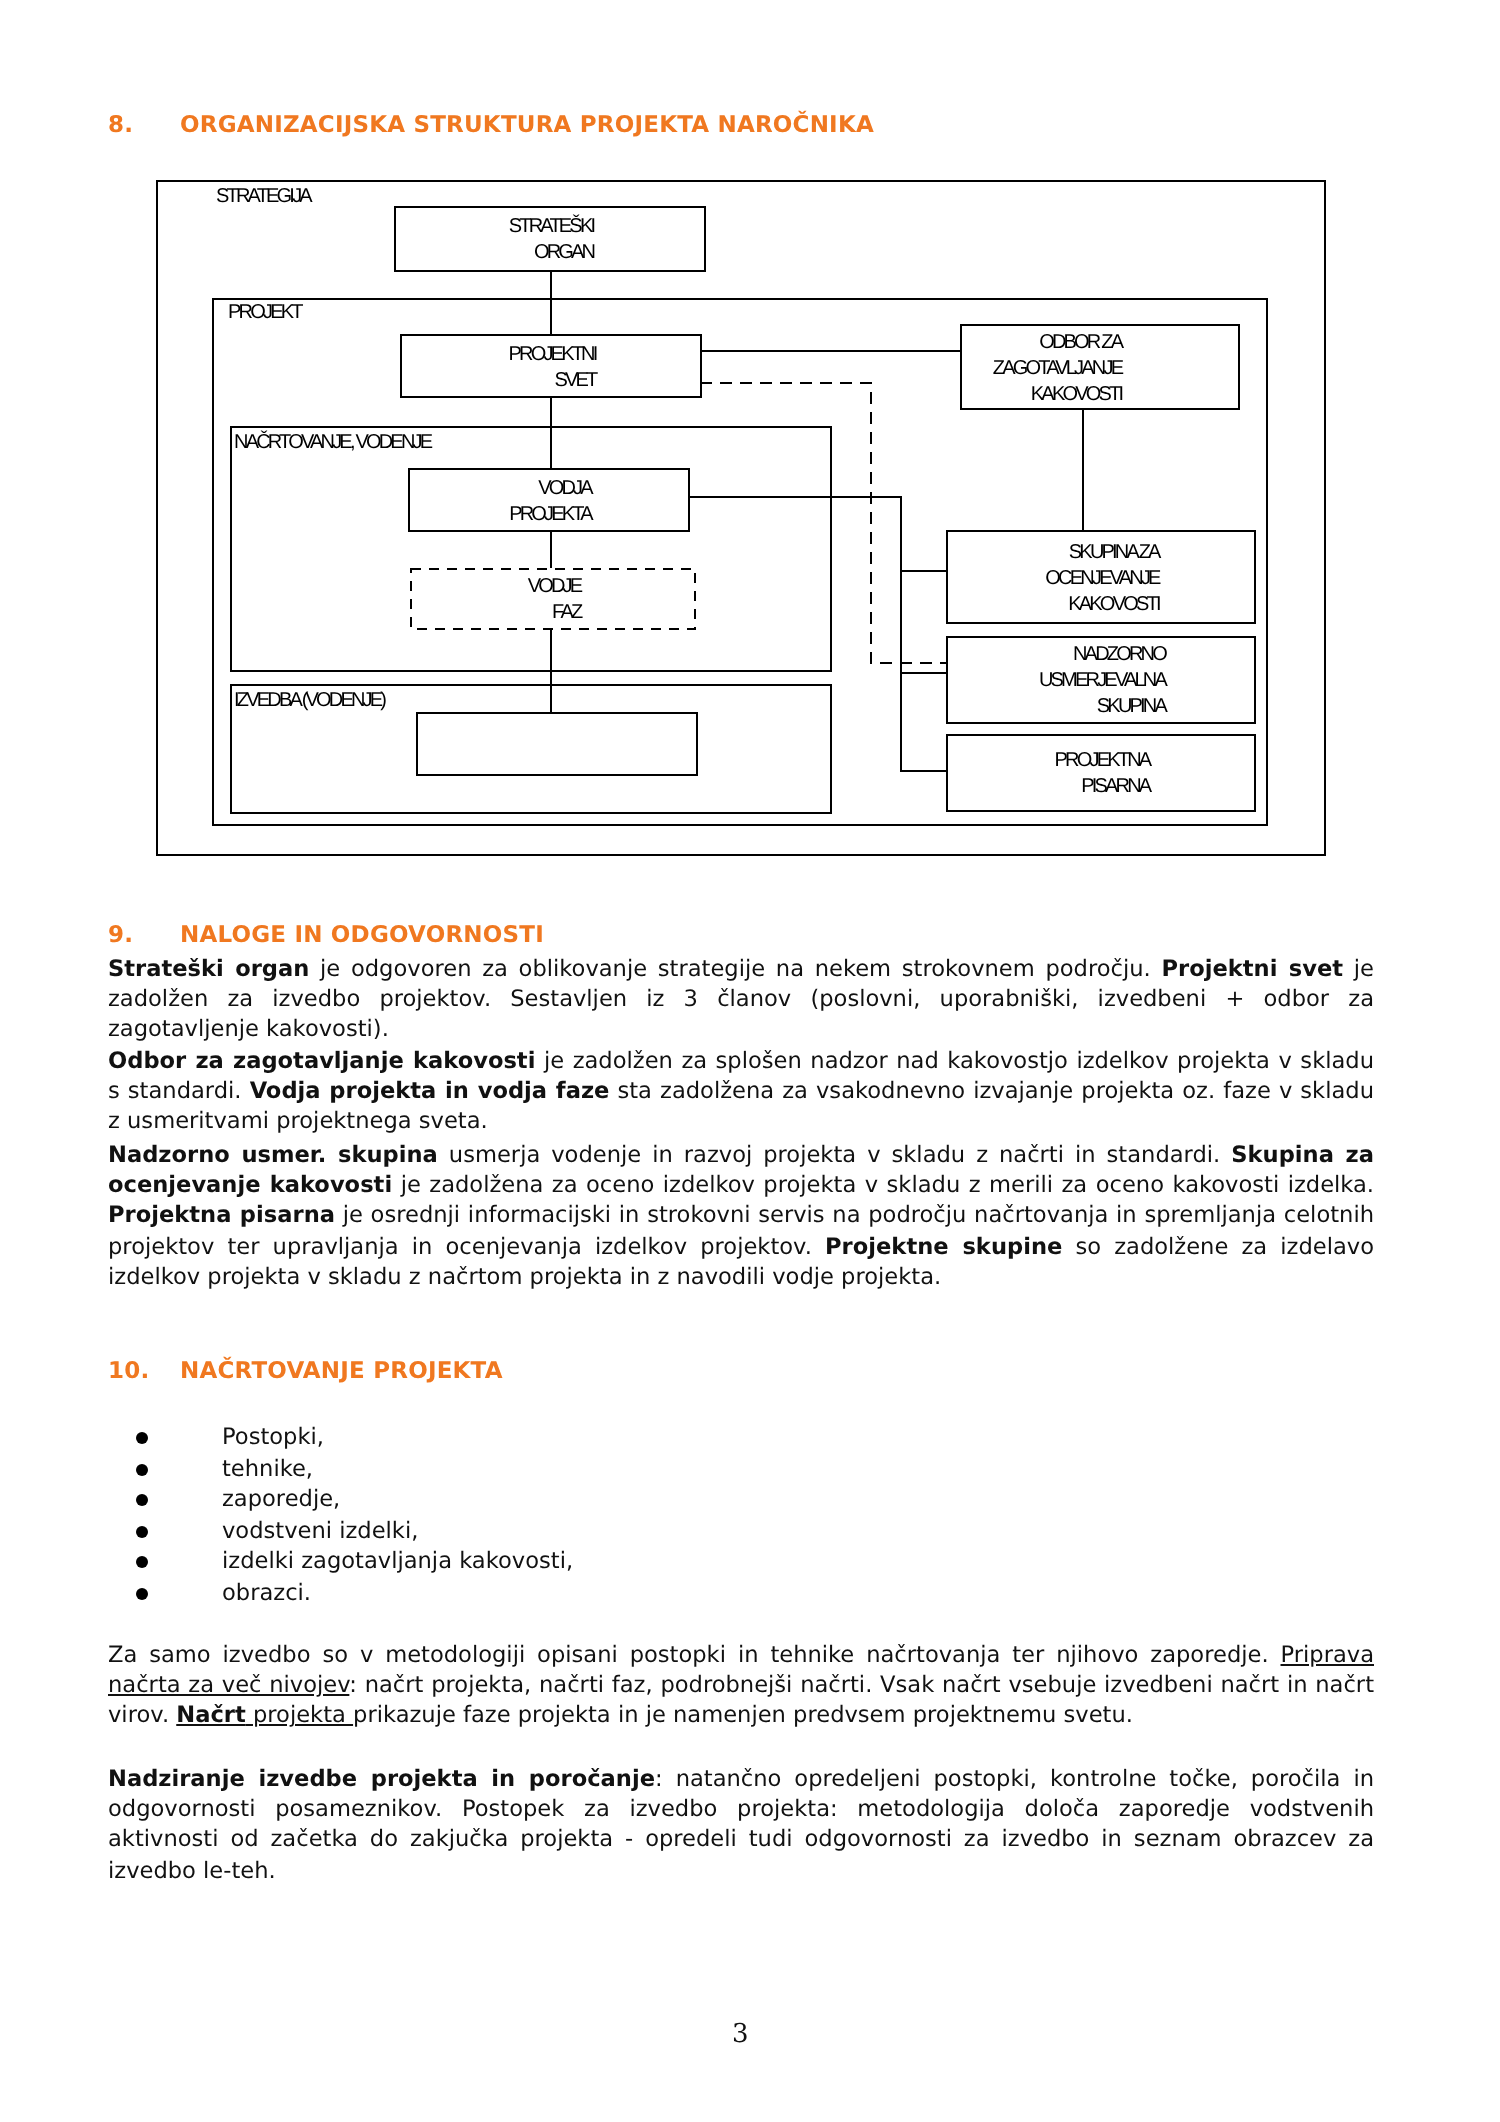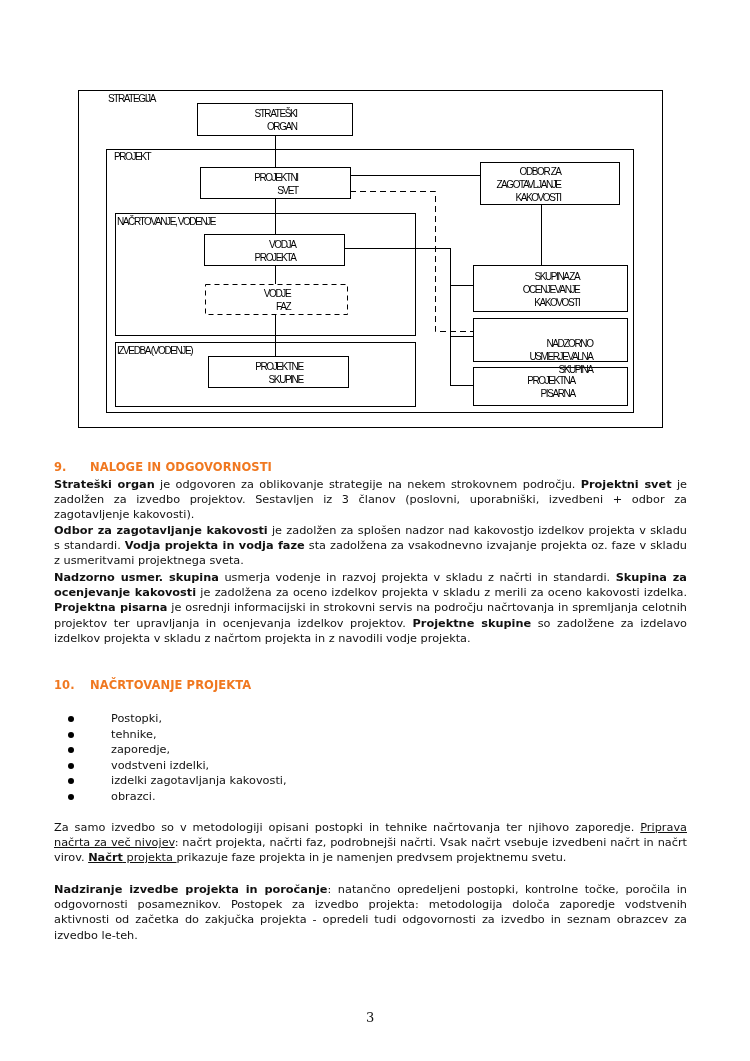--- a/index.html
+++ b/index.html
@@ -28,20 +28,23 @@
   .bullets li { position: relative; padding-left: 45px; }
   .bullets li .dot { position: absolute; left: 2px; top: 5px; width: 6px; height: 6px; border-radius: 50%; background: #000; }
 
   .page-num { position: absolute; left: 366px; top: 1010px; font-family: "DejaVu Serif", serif; font-size: 13px; color: #111; }
 </style>
 </head>
 <body>
 
 <div class="page">
 
+  <div class="heading" style="top:55px;">
+    <span class="num">8.</span><span>ORGANIZACIJSKA STRUKTURA PROJEKTA NAROČNIKA</span>
+  </div>
 
   <div class="diagram">
     <svg width="585" height="338" viewBox="0 0 585 338">
       <g fill="none" stroke="#000" stroke-width="1">
 
         <rect x="0.5" y="0.5" width="584" height="337"></rect>
 
         <rect x="28.5" y="59.5" width="527" height="263"></rect>
 
         <rect x="37.5" y="123.5" width="300" height="122"></rect>
@@ -86,26 +89,24 @@
 ORGAN</div>
     <div class="dbox" style="left:123px; top:78px; width:150px; height:31px;">PROJEKTNI
 SVET</div>
     <div class="dbox" style="left:381px; top:73px; width:139px; height:42px;">ODBOR ZA
 ZAGOTAVLJANJE
 KAKOVOSTI</div>
     <div class="dbox" style="left:127px; top:145px; width:140px; height:31px;">VODJA
 PROJEKTA</div>
     <div class="dbox" style="left:128px; top:195px; width:142px; height:30px;">VODJE
 FAZ</div>
-    <div class="dbox" style="left:131px; top:267px; width:140px; height:31px;">PROJEKTNE
-SKUPINE</div>
     <div class="dbox" style="left:396px; top:176px; width:154px; height:46px;">SKUPINA ZA
 OCENJEVANJE
 KAKOVOSTI</div>
-    <div class="dbox" style="left:406px; top:229px; width:154px; height:43px;margin-top:16px;">NADZORNO
+    <div class="dbox" style="left:396px; top:229px; width:154px; height:43px;">NADZORNO
 USMERJEVALNA
 SKUPINA</div>
     <div class="dbox" style="left:396px; top:278px; width:154px; height:38px;">PROJEKTNA
 PISARNA</div>
   </div>
 
   <div class="heading" style="top:460px;">
     <span class="num">9.</span><span>NALOGE IN ODGOVORNOSTI</span>
   </div>
 

